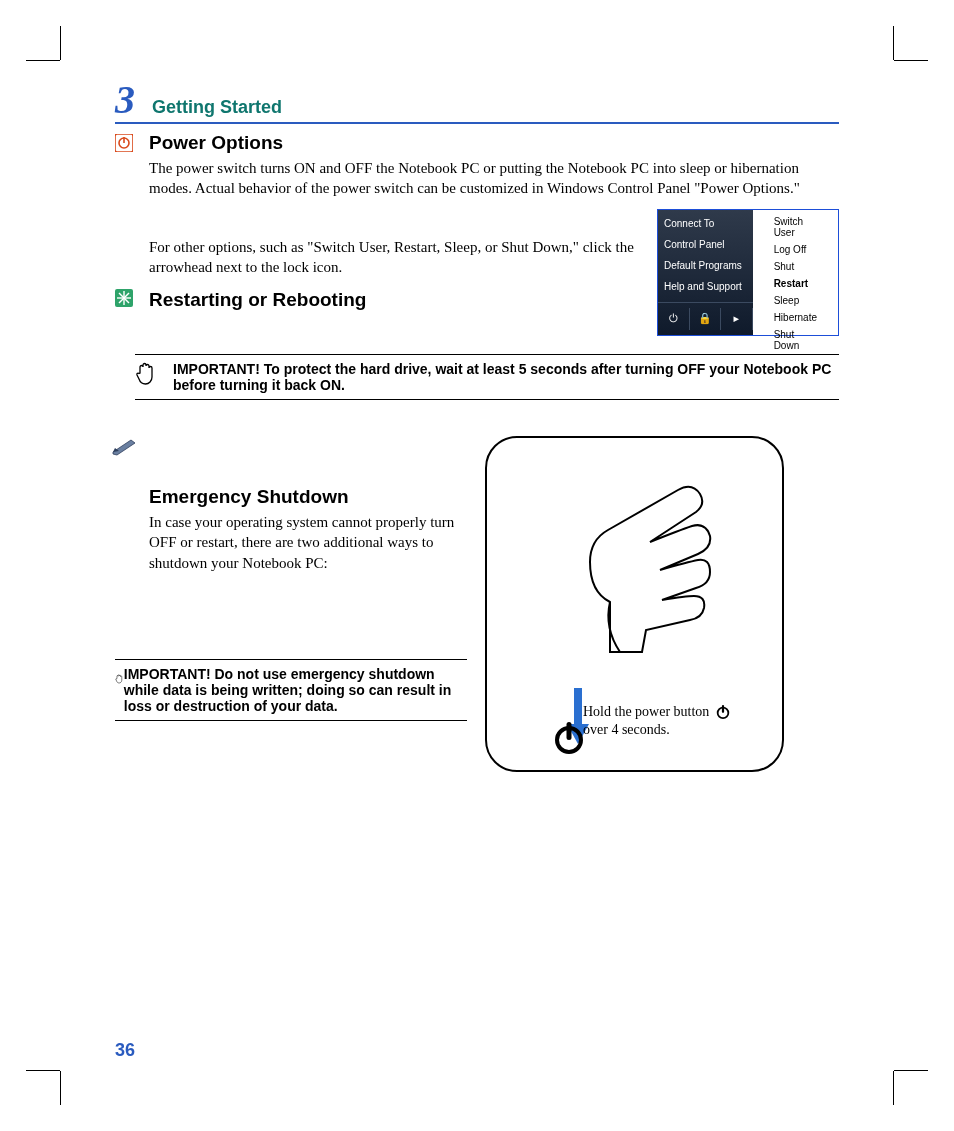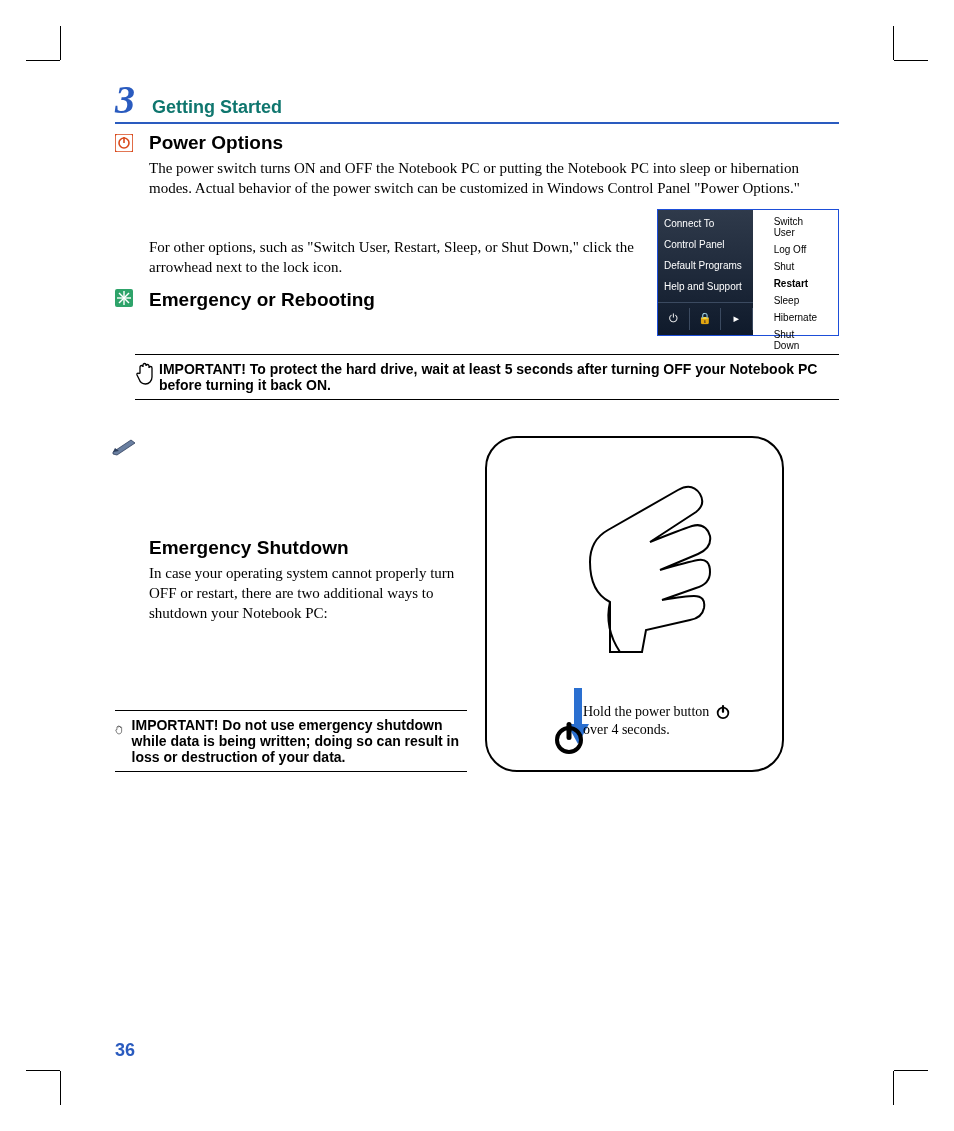--- a/index.html
+++ b/index.html
@@ -29,33 +29,33 @@
 .restart-wrap{display:flex;gap:14px;align-items:center}
 .restart-text{flex:1}
 .start-menu{width:180px;height:125px;display:flex;border:1px solid #1d4ed8;font:400 10px Arial,sans-serif}
 .sm-left{width:98px;background:linear-gradient(#2f3a4b,#0f1a2b);color:#fff;display:flex;flex-direction:column;padding:3px 6px 0 6px}
 .sm-left div{padding:5px 0}
 .sm-btns{margin-top:auto;display:flex;height:22px;border-top:1px solid #3b4a60;margin-left:-6px;margin-right:-6px}
 .sm-btns span{flex:1;display:flex;align-items:center;justify-content:center;border-right:1px solid #3b4a60;font-size:11px}
 .sm-right{flex:1;background:#fff;color:#000;padding:3px 21px}
 .sm-right div{padding:3px 0}
 .sm-restart{font-weight:700}
-.callout{display:flex;align-items:flex-start;gap:2px;border-top:1.5px solid #000;border-bottom:1.5px solid #000;padding:6px 0;margin:18px 0 0 20px;font:700 14px Arial,sans-serif}
+.callout{display:flex;align-items:flex-start;gap:16px;border-top:1.5px solid #000;border-bottom:1.5px solid #000;padding:6px 0;margin:18px 0 0 20px;font:700 14px Arial,sans-serif}
 .callout .hand{flex-shrink:0}
 .note-icon{position:absolute;left:-4px;top:0}
 .emerg-block{position:relative;padding-left:34px;margin-top:36px}
-.emerg-cols{display:flex;gap:18px;align-items:flex-end}
+.emerg-cols{display:flex;gap:18px;align-items:center}
 .emerg-left{width:318px}
 .illus{width:295px;height:332px;border:2px solid #000;border-radius:32px;position:relative}
 .hand-svg{position:absolute;left:50%;top:14px;transform:translateX(-50%)}
 .arrow-svg{position:absolute;left:80px;bottom:26px}
 .pwr-svg-big{position:absolute;left:64px;bottom:14px}
 .illus-text{position:absolute;left:96px;bottom:30px;font:400 14px/1.3 "Times New Roman",serif}
 .inline-pwr{vertical-align:-4px;margin-left:2px}
-.callout2{display:flex;align-items:flex-start;gap:8px;border-top:1.5px solid #000;border-bottom:1.5px solid #000;padding:6px 0;margin:86px 0 0 -34px;font:700 14px Arial,sans-serif}
+.callout2{display:flex;align-items:flex-start;gap:0;border-top:1.5px solid #000;border-bottom:1.5px solid #000;padding:6px 0;margin:86px 0 0 -34px;font:700 14px Arial,sans-serif}
 .page-num{position:absolute;left:0;bottom:0;font:700 18px Arial,sans-serif;color:#2a5bbf}
 </style>
 </head>
 <body>
 
 <div class="page">
   <div class="crop tl"></div>
     <div class="crop tr"></div>
   <div class="crop bl"></div>
     <div class="crop br"></div>
@@ -83,21 +83,21 @@
           <div style="position:relative;margin-left:-34px;padding-left:34px">
             <svg class="sec-icon" style="top:0" viewBox="0 0 18 18">
               <rect x="0" y="0" width="18" height="18" rx="2" fill="#2ea36a"></rect>
               <g stroke="#fff" stroke-width="1.4" fill="none">
                 <line x1="9" y1="2" x2="9" y2="16"></line>
                   <line x1="2" y1="9" x2="16" y2="9"></line>
                 <line x1="4" y1="4" x2="14" y2="14"></line>
                   <line x1="14" y1="4" x2="4" y2="14"></line>
               </g>
             </svg>
-            <h2 class="sec-title">Emergency or Rebooting</h2>
+            <h2 class="sec-title">Restarting or Rebooting</h2>
           </div>
         </div>
 
         <div class="start-menu">
           <div class="sm-left">
             <div>Connect To</div>
             <div>Control Panel</div>
             <div>Default Programs</div>
             <div>Help and Support</div>
             <div class="sm-btns">

